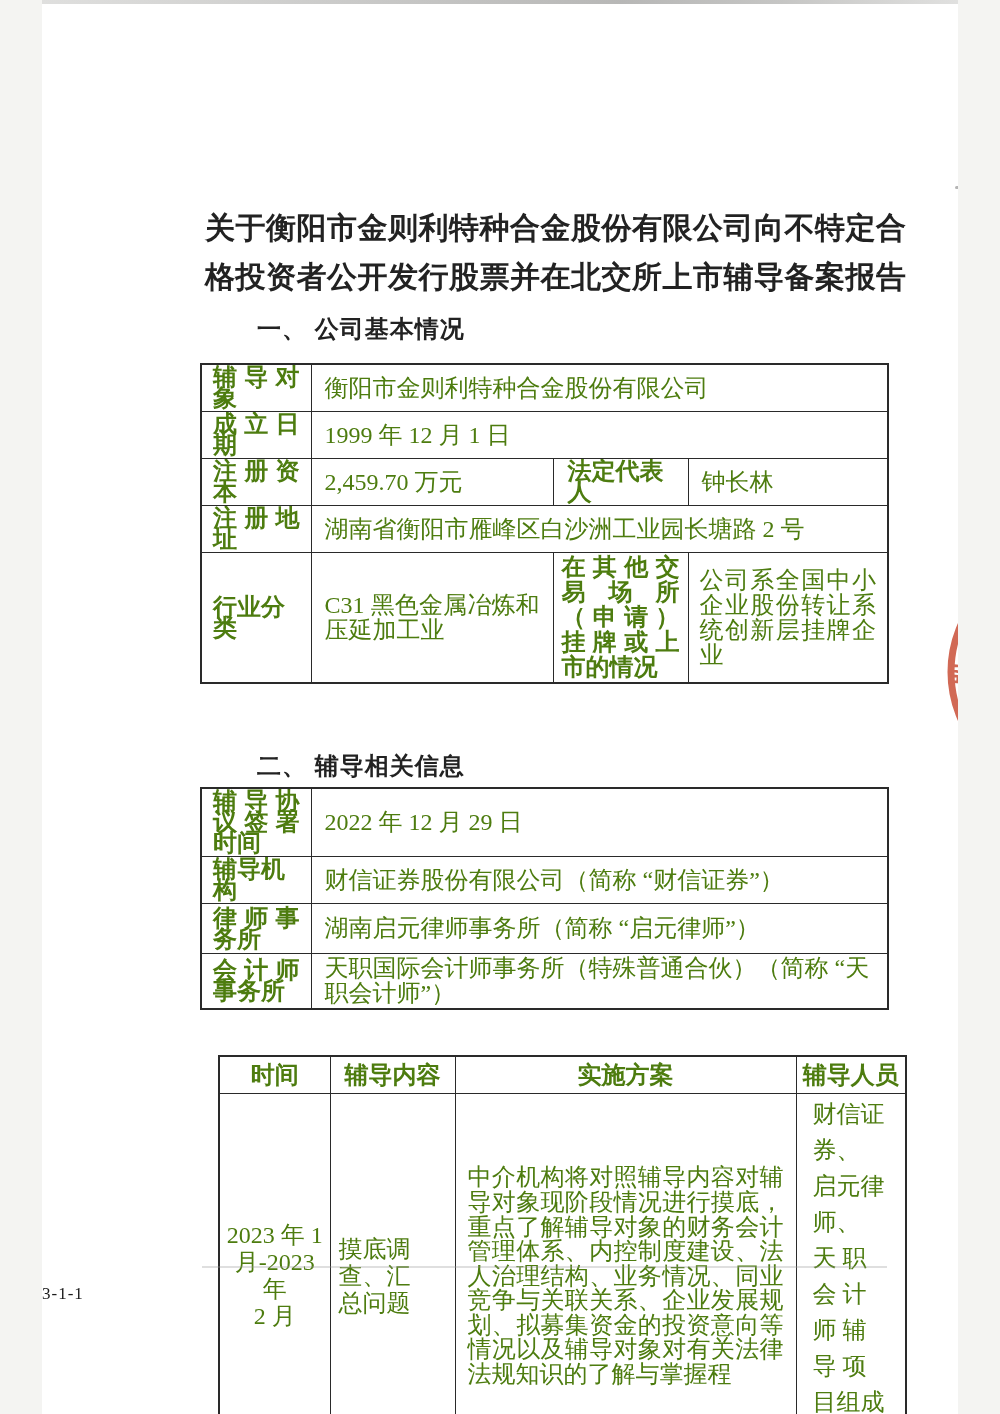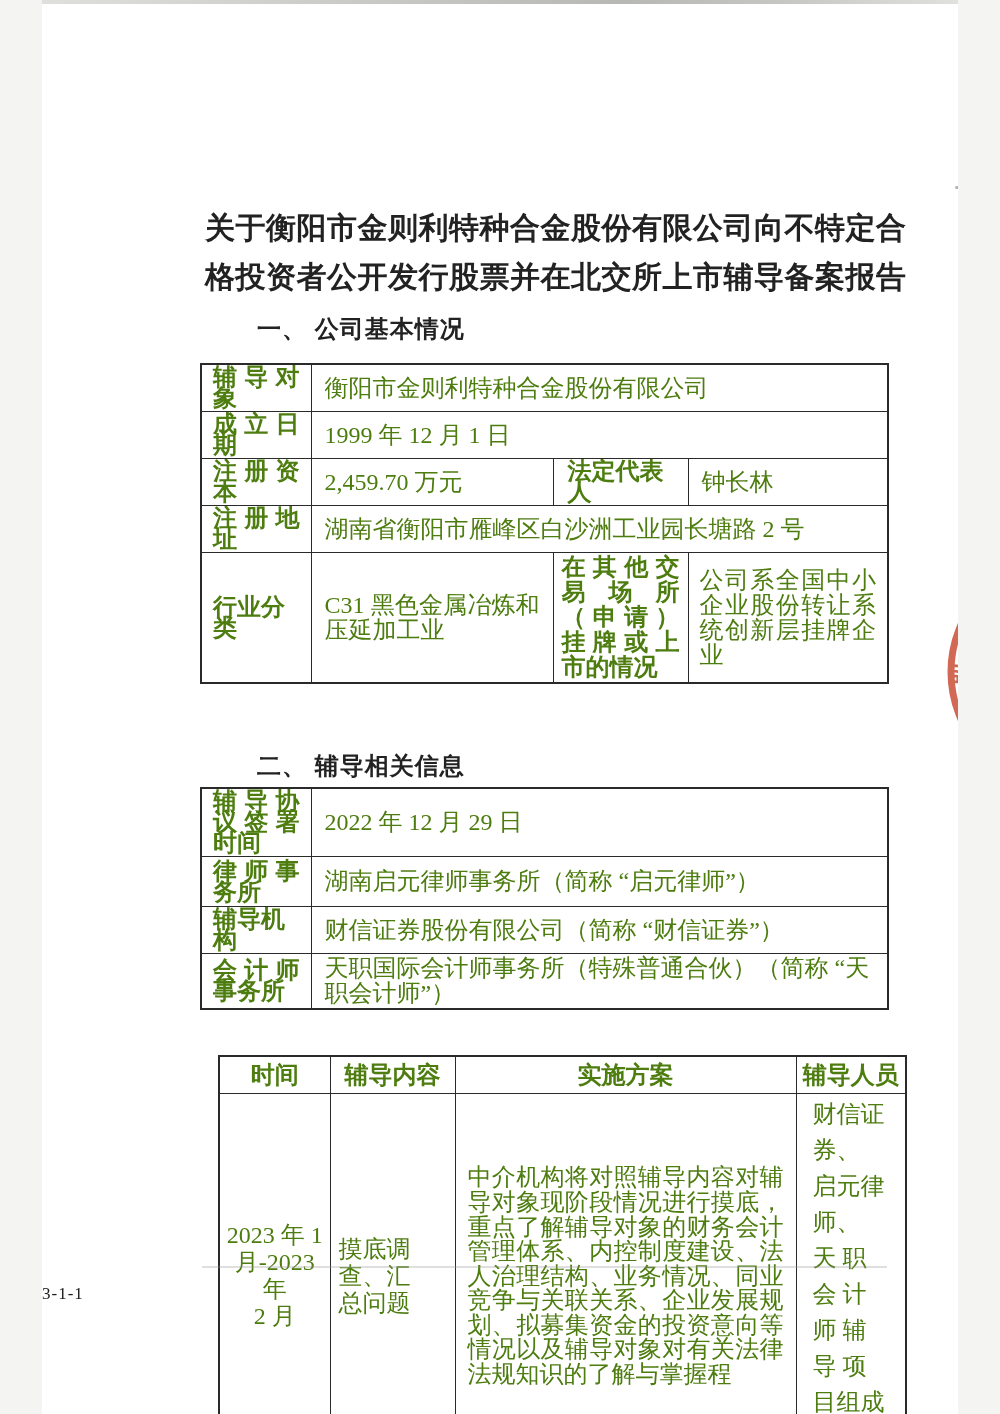--- a/index.html
+++ b/index.html
@@ -110,27 +110,27 @@
   <table id="t2">
     <colgroup>
         <col style="width:110px">
         <col style="width:577px">
       </colgroup>
     <tbody>
         <tr style="height:55px">
       <th class="lbl">辅导协议签署时间</th>
       <td class="val">2022 年 12 月 29 日</td>
     </tr>
+    <tr style="height:35px">
+      <th class="lbl tight">辅导机构</th>
+      <td class="val">财信证券股份有限公司（简称 “财信证券”）</td>
+    </tr>
     <tr style="height:50px">
       <th class="lbl">律师事务所</th>
       <td class="val">湖南启元律师事务所（简称 “启元律师”）</td>
-    </tr>
-    <tr style="height:35px">
-      <th class="lbl tight">辅导机构</th>
-      <td class="val">财信证券股份有限公司（简称 “财信证券”）</td>
     </tr>
     <tr style="height:50px">
       <th class="lbl">会计师事务所</th>
       <td class="val">天职国际会计师事务所（特殊普通合伙）（简称 “天职会计师”）</td>
     </tr>
   </tbody>
     </table>
 
 
   <table id="t3">

